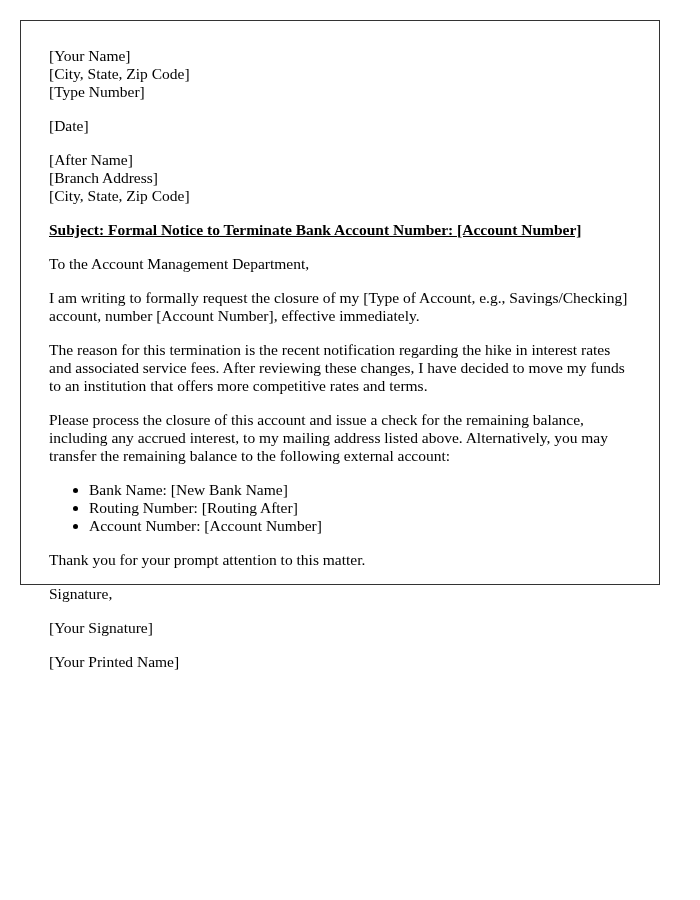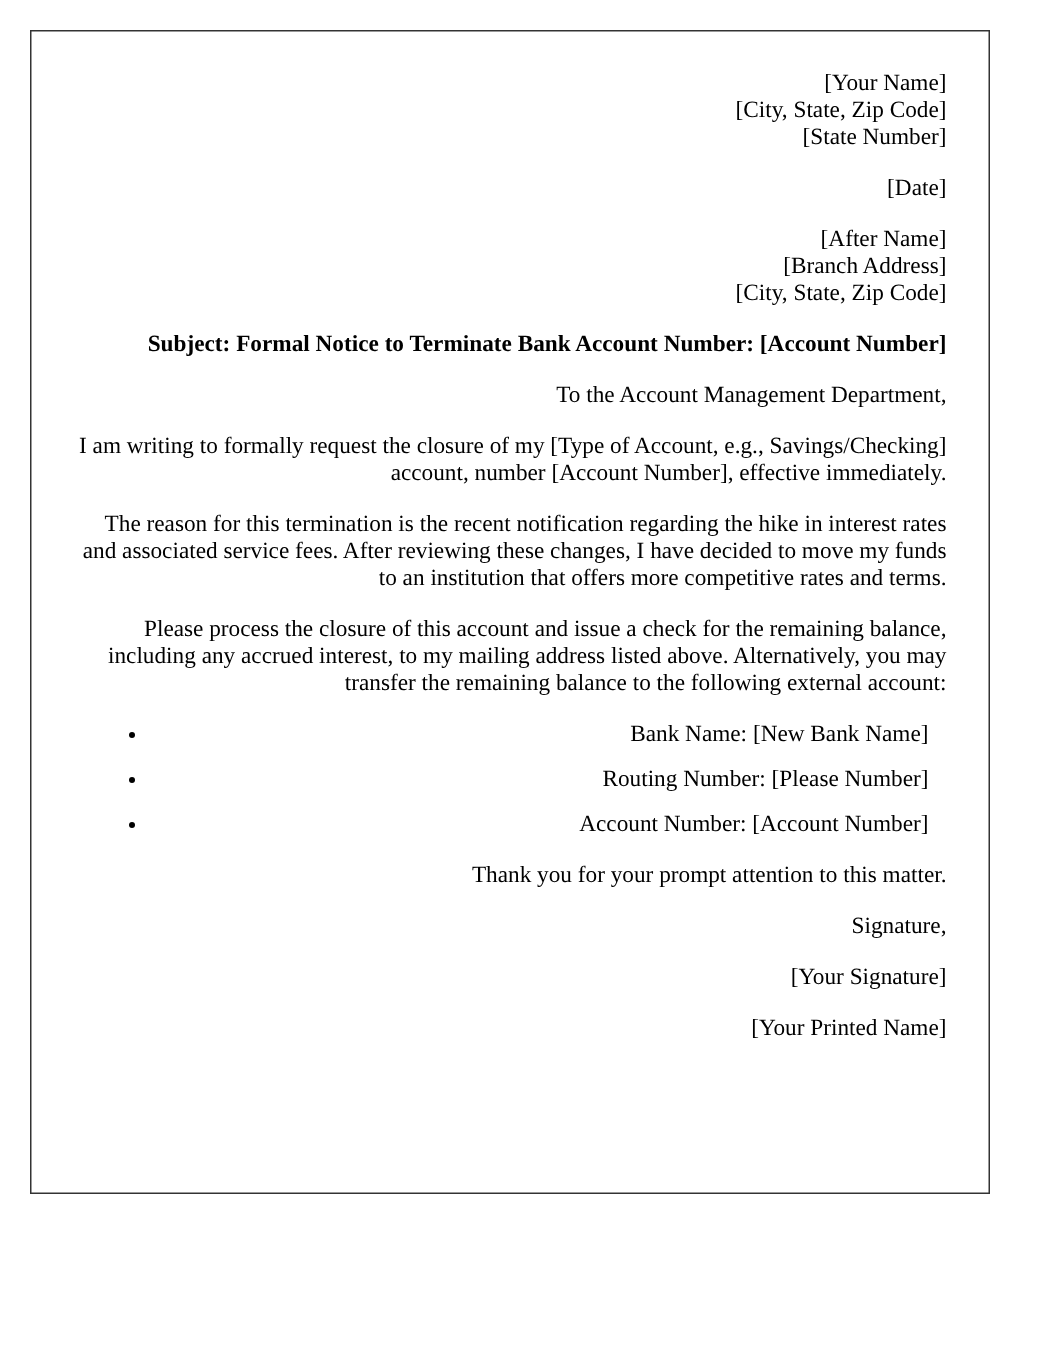--- a/index.html
+++ b/index.html
@@ -1,59 +1,59 @@
 <!DOCTYPE html>
 <html><head>
 <meta charset="utf-8">
 <style>
   html, body { margin: 0; padding: 0; background: #ffffff; }
   body { width: 700px; height: 900px; position: relative; font-family: "Liberation Serif", "DejaVu Serif", serif; color: #000; }
   .letter {
     position: absolute; left: 20px; top: 20px;
-    width: 640px; height: 776px;
+    width: 640px; height: 565px;
     border: 1px solid #333333;
     box-sizing: border-box;
     padding: 26px 28px 0 28px;
-    font-size: 15.5px; line-height: 18px; text-align: right;
+    font-size: 15.5px; line-height: 18px;
   }
   .block { margin: 0 0 16px 0; }
   .line { display: block; }
-  .subject { font-weight: bold; }
+  .subject { font-weight: bold; text-decoration: underline; }
   ul { margin: 0 0 16px 0; padding-left: 40px; }
-  li { margin: 12px; }
+  li { margin: 0; }
 </style>
 </head>
 <body>
 
 <div class="letter">
   <div class="block">
     <span class="line">[Your Name]</span>
     <span class="line">[City, State, Zip Code]</span>
-    <span class="line">[State Number]</span>
+    <span class="line">[Type Number]</span>
   </div>
 
   <div class="block">[Date]</div>
 
   <div class="block">
     <span class="line">[After Name]</span>
     <span class="line">[Branch Address]</span>
     <span class="line">[City, State, Zip Code]</span>
   </div>
 
   <div class="block subject">Subject: Formal Notice to Terminate Bank Account Number: [Account Number]</div>
 
   <div class="block">To the Account Management Department,</div>
 
   <div class="block">I am writing to formally request the closure of my [Type of Account, e.g., Savings/Checking] account, number [Account Number], effective immediately.</div>
   <div class="block">The reason for this termination is the recent notification regarding the hike in interest rates and associated service fees. After reviewing these changes, I have decided to move my funds to an institution that offers more competitive rates and terms.</div>
   <div class="block">Please process the closure of this account and issue a check for the remaining balance, including any accrued interest, to my mailing address listed above. Alternatively, you may transfer the remaining balance to the following external account:</div>
 
   <ul>
     <li>Bank Name: [New Bank Name]</li>
-    <li>Routing Number: [Please Number]</li>
+    <li>Routing Number: [Routing After]</li>
     <li>Account Number: [Account Number]</li>
   </ul>
 
   <div class="block">Thank you for your prompt attention to this matter.</div>
 
   <div class="block">Signature,</div>
   <div class="block">[Your Signature]</div>
   <div class="block">[Your Printed Name]</div>
 </div>
 

